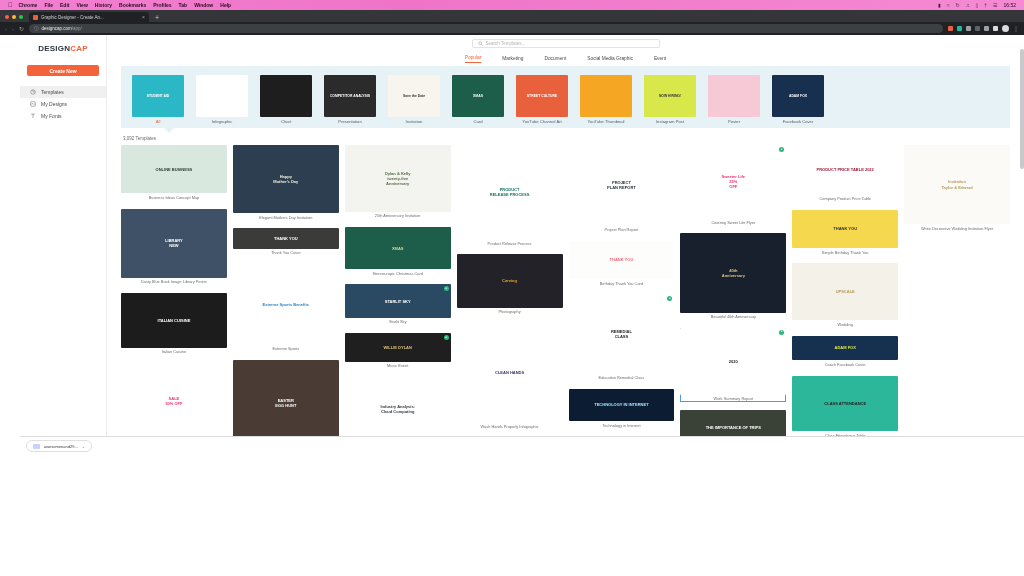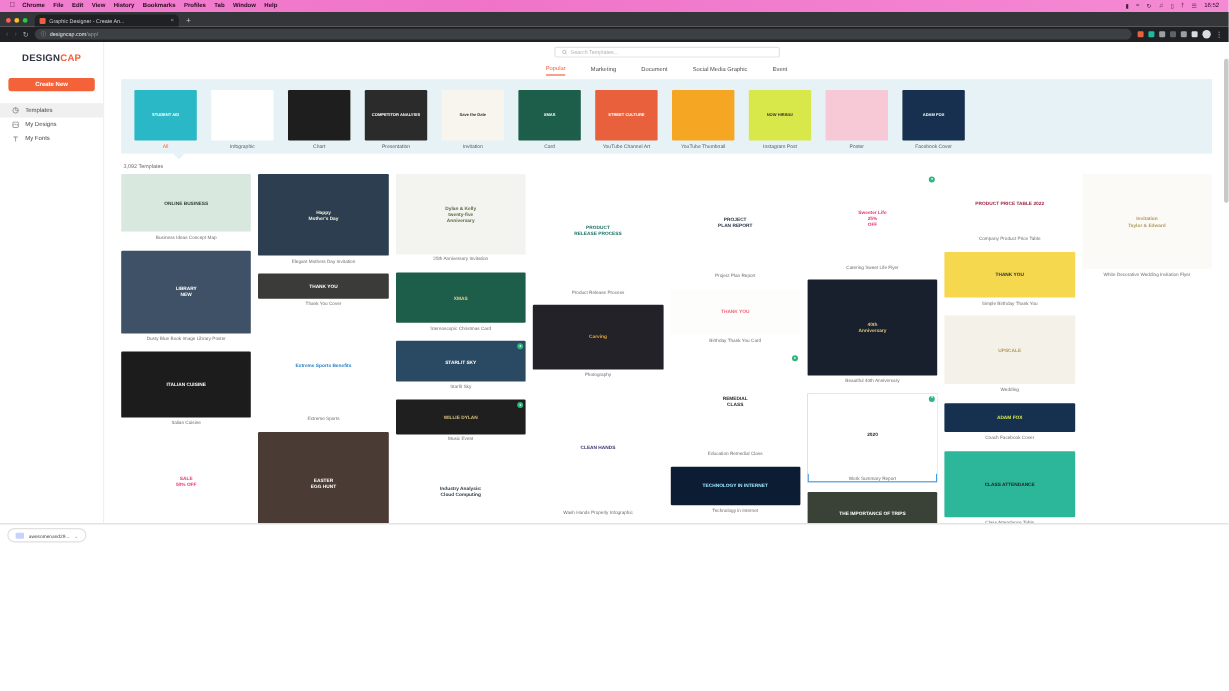--- a/index.html
+++ b/index.html
@@ -35,21 +35,21 @@
              padding:0 5px; gap:3px; max-width:none; }
   .omnibox .lockico { font-size:4.5px; color:#9aa0a6; }
   .omnibox .url { font-size:4.5px; color:#e8eaed; white-space:nowrap; }
   .omnibox .url .path { color:#9aa0a6; }
   .ext-icons { display:flex; align-items:center; gap:4px; }
   .ext { width:5px; height:5px; border-radius:1px; }
   .avatarc { width:7px; height:7px; border-radius:50%; background:#dadce0; }
   .kebab { font-size:6px; color:#c8cbcd; }
 
   
-  .app { height:420px; display:flex; background:#fff; position:relative; }
+  .app { height:420px; display:flex; background:#fff; position:relative;margin-left:20px; }
 
   
   .sidebar { width:87px; background:#fff; border-right:1px solid #ededed; flex:none; padding-top:9px; }
   .logo { text-align:center; font-size:8px; font-weight:bold; letter-spacing:.2px; margin-bottom:12px; }
   .logo .a{color:#2f3542;} .logo .b{color:#f4623a;}
   .create-btn { margin:0 7px 10px; height:11px; background:#f4623a; border-radius:2px; color:#fff;
                 font-size:5px; display:flex; align-items:center; justify-content:center; font-weight:bold; }
   .navitem { height:12px; display:flex; align-items:center; gap:5px; padding-left:10px; font-size:5px; color:#4a4a4a; }
   .navitem.active { background:#f0f0f0; }
   .navitem svg { flex:none; }

